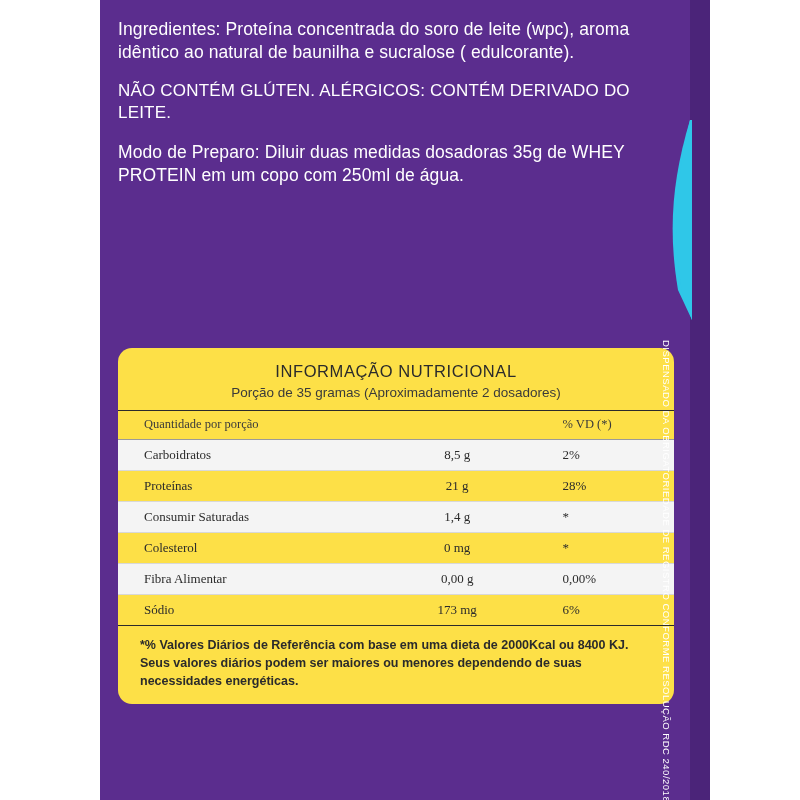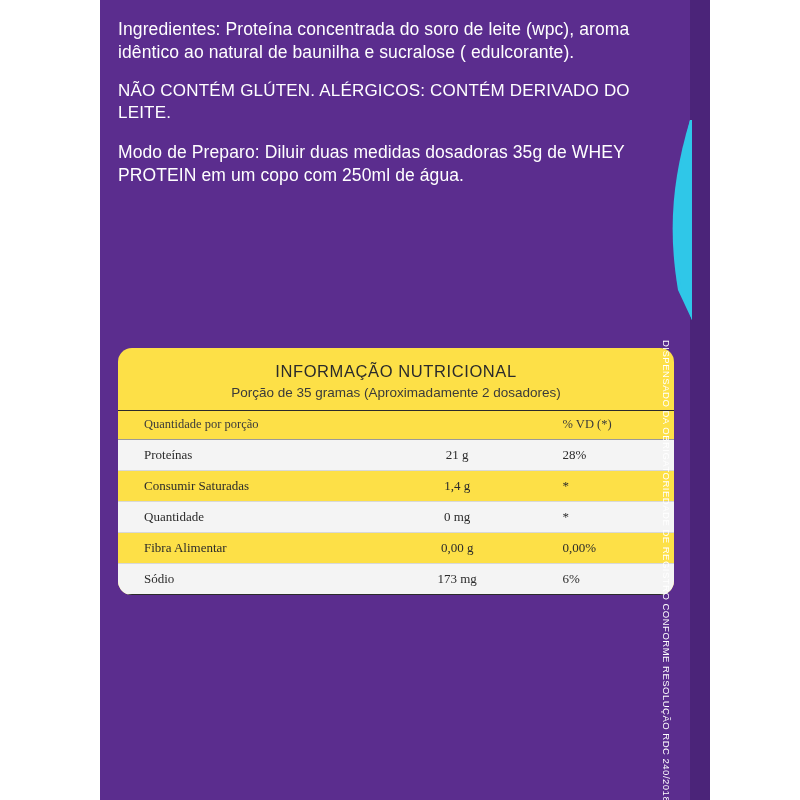--- a/index.html
+++ b/index.html
@@ -188,46 +188,52 @@
     <table class="nutri-table">
       <thead>
         <tr>
           <th class="col-name">Quantidade por porção</th>
           <th class="col-qty"></th>
           <th class="col-vd">% VD (*)</th>
         </tr>
       </thead>
       <tbody>
         <tr>
+          <td class="col-name">Carboidratos</td>
+          <td class="col-qty">8,5 g</td>
+          <td class="col-vd">2%</td>
+        </tr>
+        <tr>
           <td class="col-name">Proteínas</td>
           <td class="col-qty">21 g</td>
           <td class="col-vd">28%</td>
         </tr>
         <tr>
           <td class="col-name">Consumir Saturadas</td>
           <td class="col-qty">1,4 g</td>
           <td class="col-vd">*</td>
         </tr>
         <tr>
-          <td class="col-name">Quantidade</td>
+          <td class="col-name">Colesterol</td>
           <td class="col-qty">0 mg</td>
           <td class="col-vd">*</td>
         </tr>
         <tr>
           <td class="col-name">Fibra Alimentar</td>
           <td class="col-qty">0,00 g</td>
           <td class="col-vd">0,00%</td>
         </tr>
         <tr>
           <td class="col-name">Sódio</td>
           <td class="col-qty">173 mg</td>
           <td class="col-vd">6%</td>
         </tr>
       </tbody>
     </table>
 
+    <div class="footnote">*% Valores Diários de Referência com base em uma dieta de 2000Kcal ou 8400 KJ. Seus valores diários podem ser maiores ou menores dependendo de suas necessidades energéticas.</div>
   </div>
 
   <div class="vertical-holder">
     <div class="vtext">DISPENSADO DA OBRIGATORIEDADE DE REGISTRO CONFORME RESOLUÇÃO RDC 240/2018</div>
   </div>
 
 </div>
 
 </body></html>

